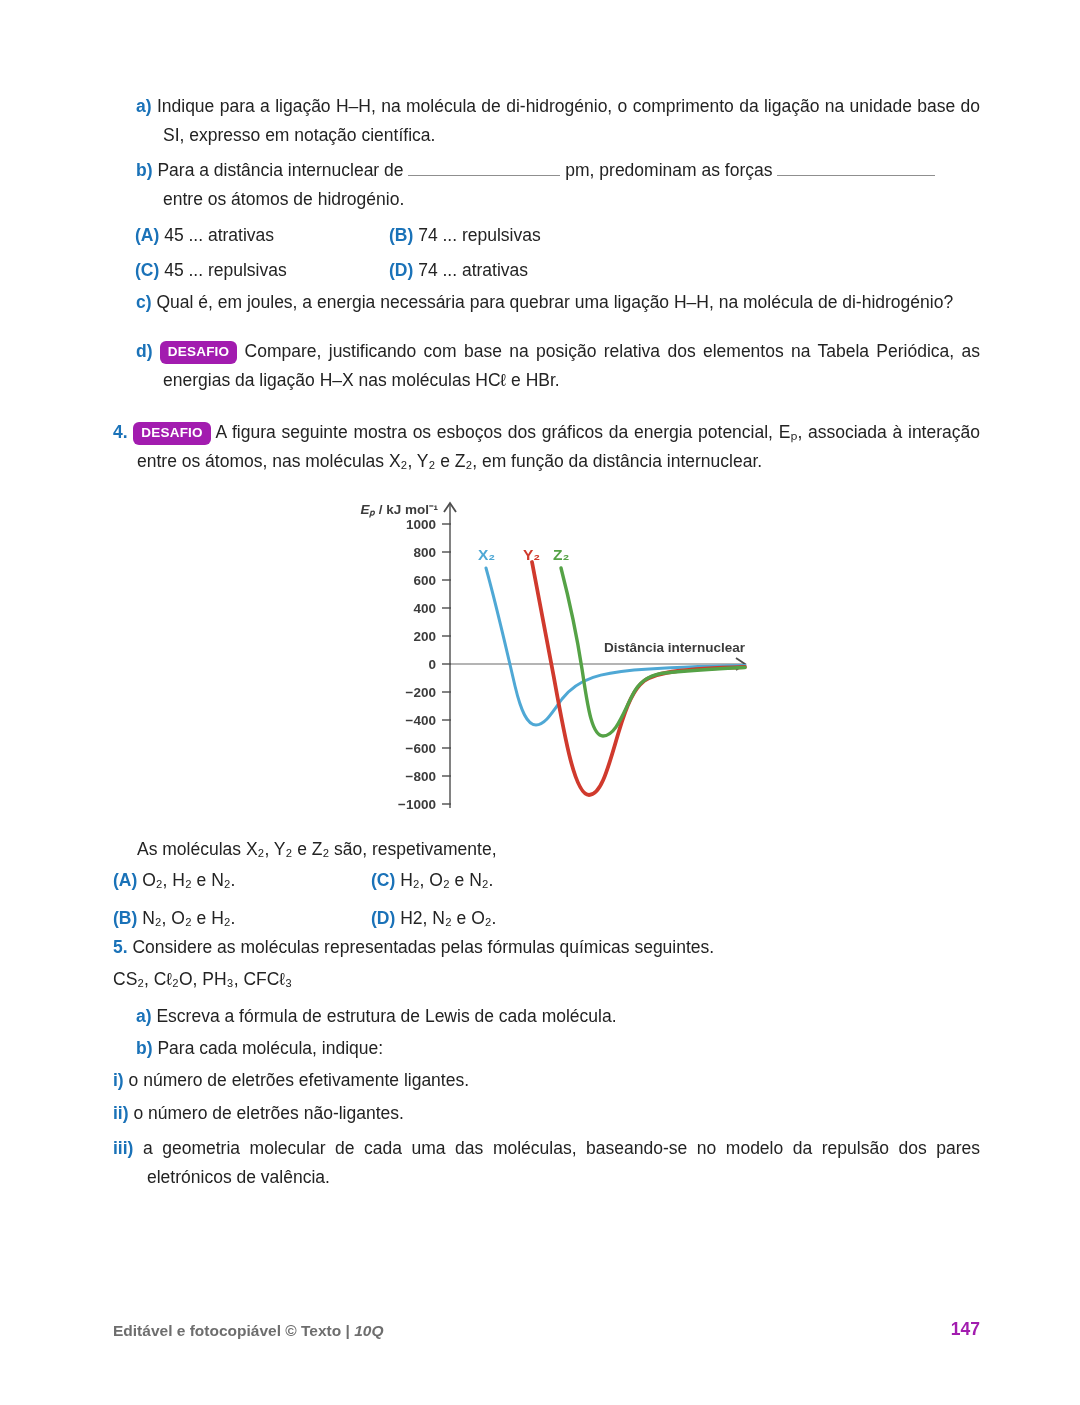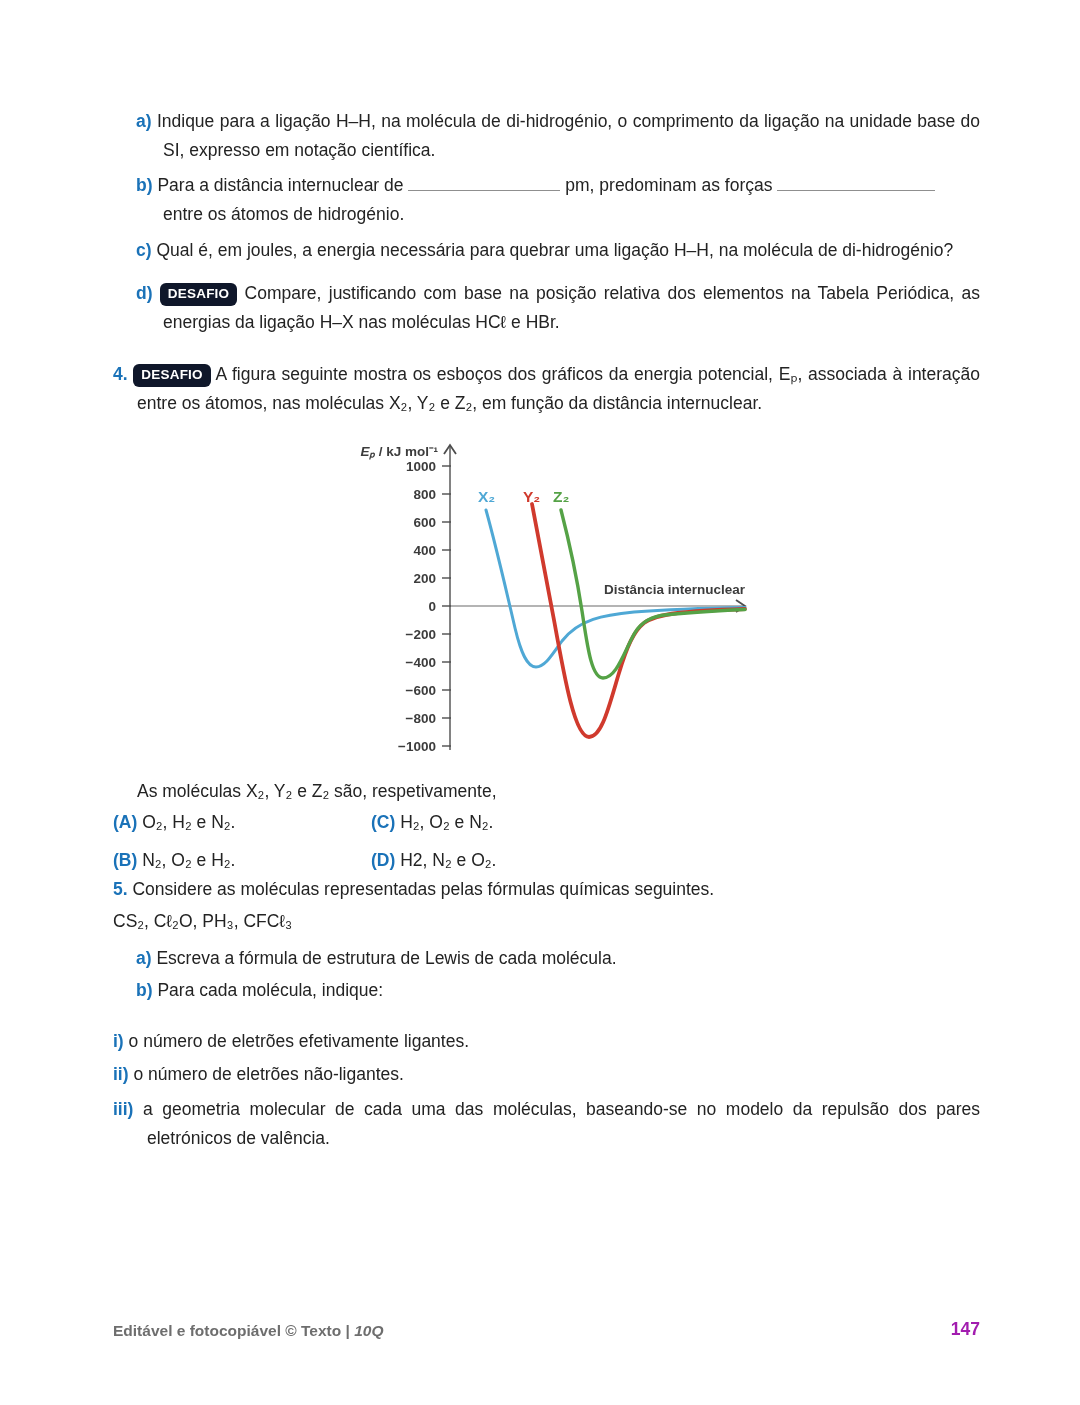--- a/index.html
+++ b/index.html
@@ -1,44 +1,44 @@
 <!DOCTYPE html>
 <html><head>
 <meta charset="utf-8">
 <style>
   html,body{margin:0;padding:0;}
   body{
     width:1080px;height:1405px;background:#ffffff;position:relative;overflow:hidden;
     font-family:"Liberation Sans",sans-serif;color:#232323;
     font-size:17.5px;line-height:29px;
   }
-  .content{position:absolute;left:113px;top:107px;width:867px;}
+  .content{position:absolute;left:113px;top:92px;width:867px;}
   .blue{color:#1a72b8;font-weight:bold;}
   .item{margin-left:23px;padding-left:27px;text-indent:-27px;text-align:justify;}
   .question{padding-left:24px;text-indent:-24px;text-align:justify;}
   .sub{padding-left:34px;text-indent:-34px;text-align:justify;}
   .badge{
-    display:inline-block;text-indent:0;background:#0f172a;color:#fff;font-weight:bold;
+    display:inline-block;text-indent:0;background:#a21caf;color:#fff;font-weight:bold;
     font-size:13.5px;line-height:20px;padding:1px 8px 2px 8px;border-radius:6px;
     vertical-align:1.5px;letter-spacing:.2px;
   }
   .blank{display:inline-block;width:152px;height:15px;border-bottom:1.6px solid #8f8f8f;}
   .opts3{display:grid;grid-template-columns:254px 1fr;row-gap:6px;margin-left:22px;}
   .opts4{display:grid;grid-template-columns:258px 1fr;row-gap:9px;}
   #q3a{margin-bottom:6px;}
   #q3b{margin-bottom:7px;}
   #q3opts{margin-bottom:3px;}
-  #q3c{margin-bottom:14px;}
+  #q3c{margin-bottom:20px;}
   #q3d{margin-bottom:23px;}
   #chartwrap{margin-left:225px;margin-top:16px;height:336px;}
   #stem{margin-top:7px;margin-bottom:2px;}
   #q4opts{}
   #formula{margin-top:3px;margin-bottom:8px;}
   #q5a{margin-bottom:3px;}
-  #q5b{margin-bottom:22px;}
+  #q5b{margin-bottom:3px;}
   #si1{margin-bottom:4px;}
   #si2{margin-bottom:6px;}
   .footer{
     position:absolute;top:1320px;left:113px;width:867px;
     color:#6e6e6e;font-weight:bold;font-size:15.5px;line-height:22px;
   }
   .footer .pagenum{
     position:absolute;right:0;top:-2px;color:#a21caf;font-size:17.5px;font-weight:bold;
   }
   svg{display:block;}
@@ -59,20 +59,26 @@
 
   <div class="item" id="q3b">
     <span class="blue">b)</span>
     <span>Para a distância internuclear de</span>
     <span class="blank"></span>
     <span>pm, predominam as forças</span>
     <span class="blank" style="width:158px"></span><br>
     <span>entre os átomos de hidrogénio.</span>
   </div>
 
+  <div class="opts3" id="q3opts">
+    <div><span class="blue">(A)</span> <span>45 ... atrativas</span></div>
+    <div><span class="blue">(B)</span> <span>74 ... repulsivas</span></div>
+    <div><span class="blue">(C)</span> <span>45 ... repulsivas</span></div>
+    <div><span class="blue">(D)</span> <span>74 ... atrativas</span></div>
+  </div>
 
   <div class="item" id="q3c">
     <span class="blue">c)</span>
     <span>Qual é, em joules, a energia necessária para quebrar uma ligação H–H, na molécula de di-hidrogénio?</span>
   </div>
 
   <div class="item" id="q3d">
     <span class="blue">d)</span>
     <span class="badge">DESAFIO</span>
     <span>Compare, justificando com base na posição relativa dos elementos na Tabela Periódica, as energias da ligação H–X nas moléculas HCℓ e HBr.</span>

